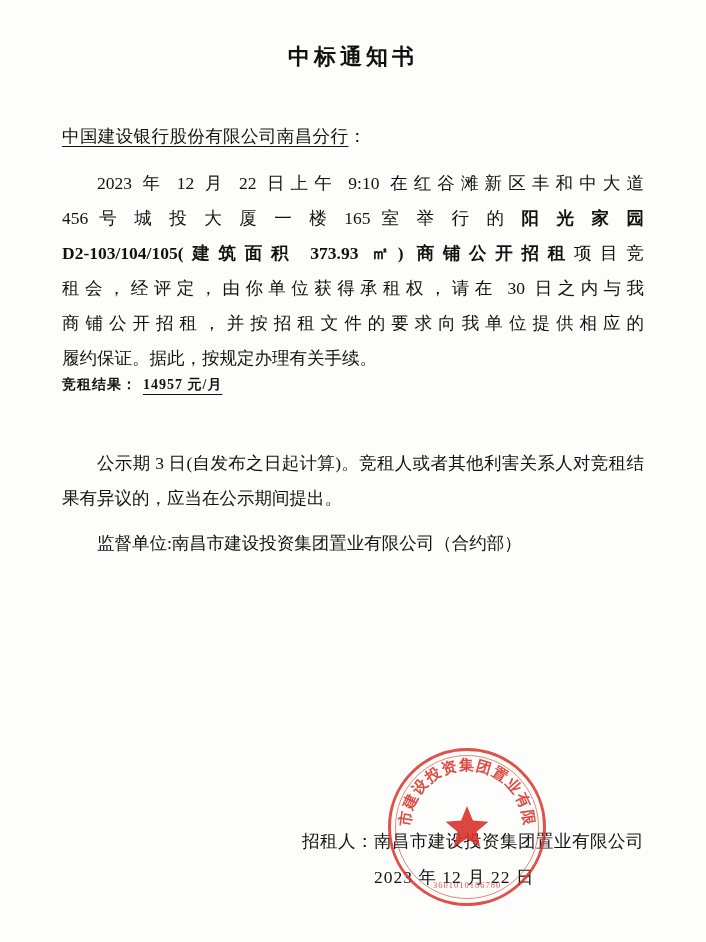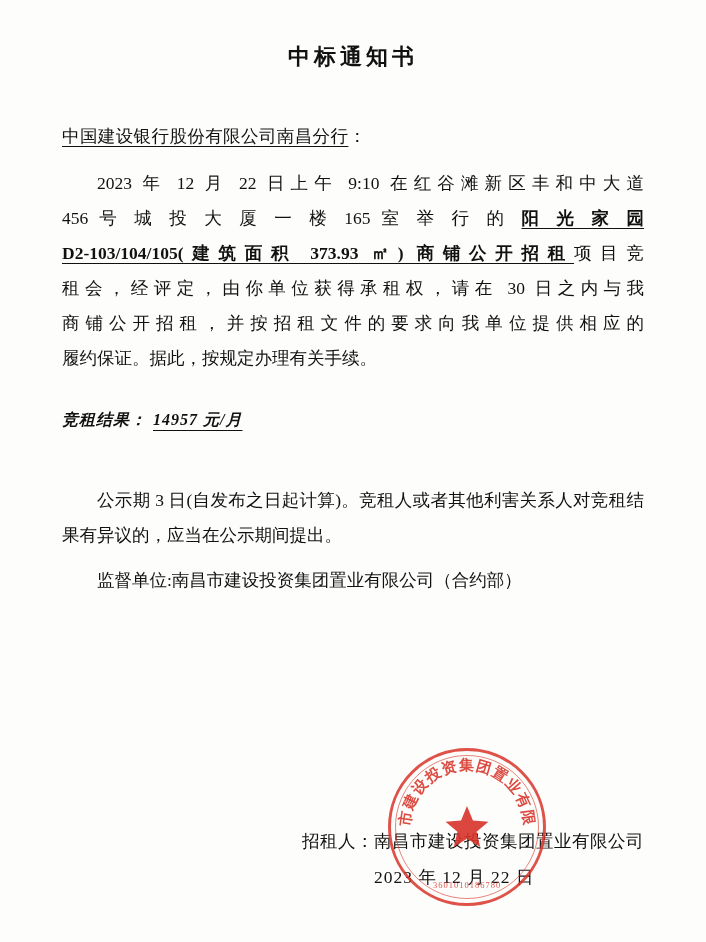--- a/index.html
+++ b/index.html
@@ -45,32 +45,29 @@
     font-size: 17.5px;
     line-height: 2.0;
     text-align: justify;
     text-align-last: left;
     text-justify: inter-ideograph;
   }
   .body-para .seg {
     white-space: nowrap;
   }
   .u {
-    text-decoration: underline;
     text-underline-offset: 4px;
   }
   .bold {
     font-weight: bold;
   }
   .result-line {
-    margin-top: 34px;
-    font-size: 16px;
+    font-size: 14px;
     font-weight: bold;
     letter-spacing: 1px;
-    font-style: italic;
   }
   .result-line .value {
     text-decoration: underline;
     text-underline-offset: 5px;
     padding: 0 6px;
     font-weight: bold;
   }
   .notice-para {
     margin-top: 52px;
     font-size: 17.5px;

